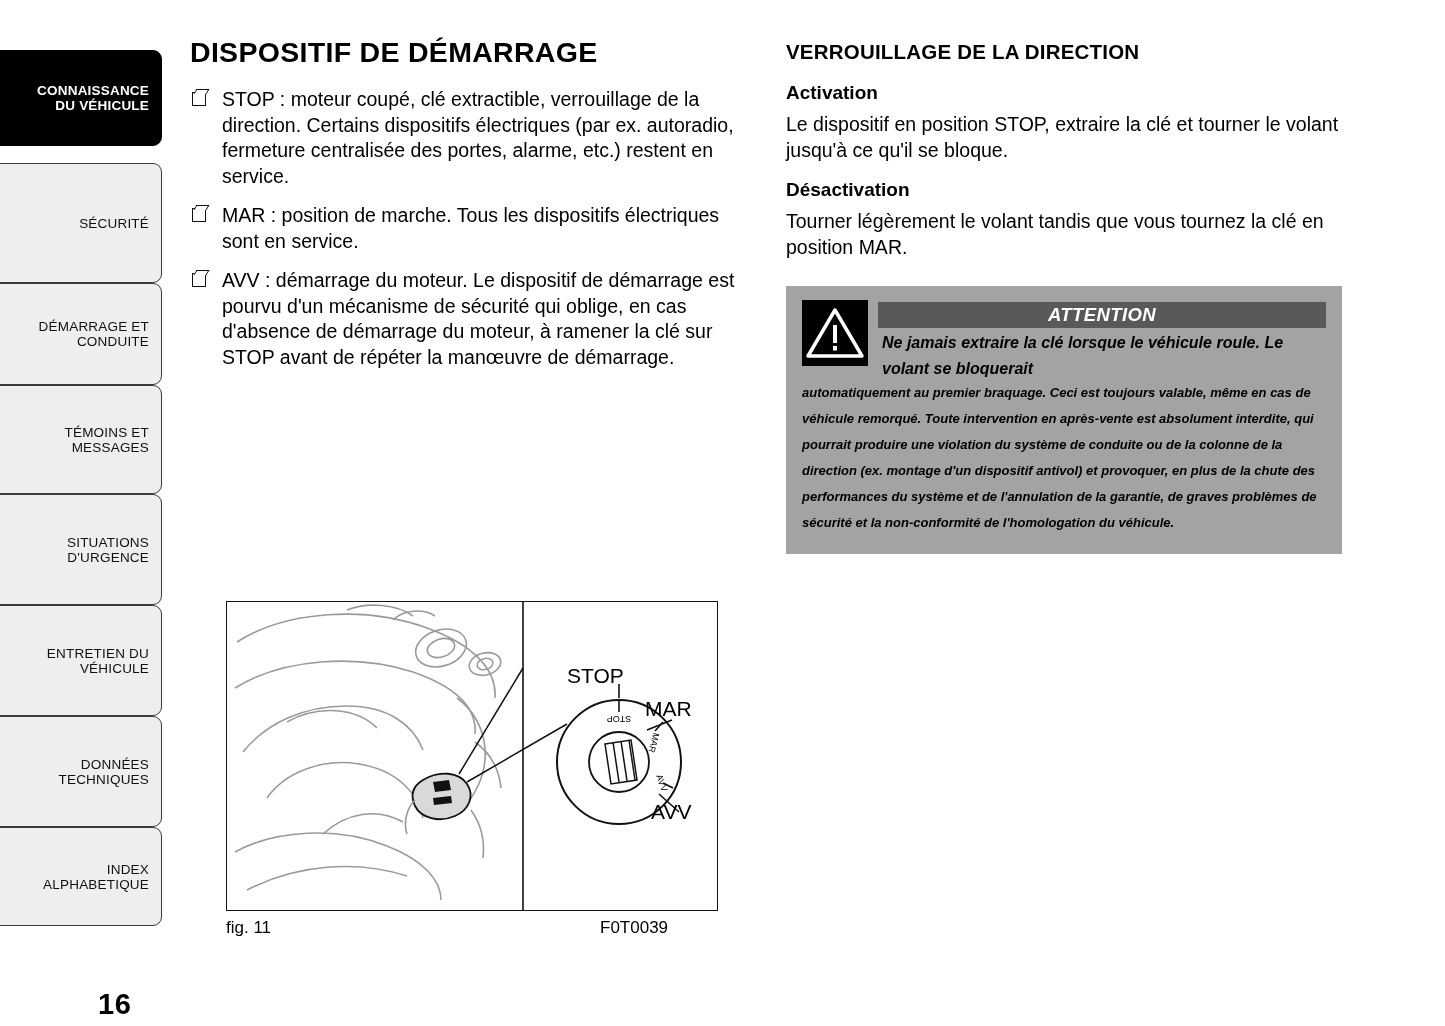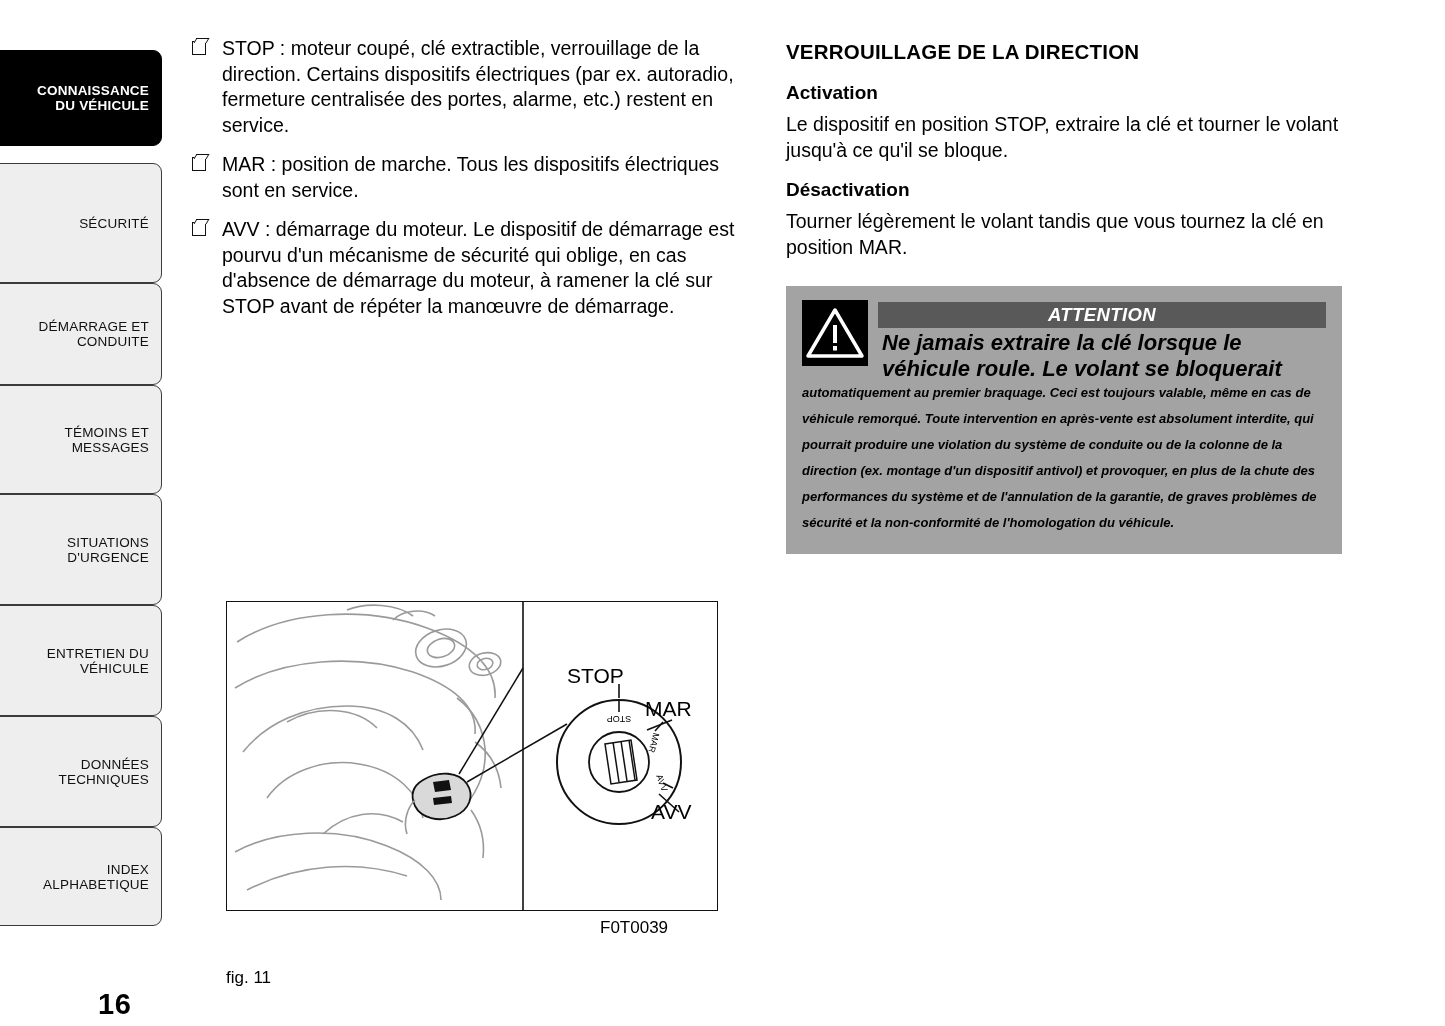--- a/index.html
+++ b/index.html
@@ -173,21 +173,21 @@
     font-size: 18.5px;
     letter-spacing: 0.4px;
   }
   .wt-first {
     position: absolute;
     left: 96px;
     top: 44px;
     width: 448px;
     font-style: italic;
     font-weight: bold;
-    font-size: 22px;
+    font-size: 16px;
     line-height: 26px;
   }
   .wt-rest {
     margin-top: 14px;
     font-style: italic;
     font-weight: bold;
     font-size: 13px;
     line-height: 26px;
   }
 
@@ -199,21 +199,21 @@
     width: 492px;
     height: 310px;
     border: 1.5px solid #111;
     box-sizing: border-box;
     background: #fff;
     overflow: hidden;
   }
   .fig-caption {
     position: absolute;
     left: 226px;
-    top: 968px;
+    top: 918px;
     font-size: 17px;
   }
   .fig-code {
     position: absolute;
     left: 600px;
     top: 918px;
     font-size: 17px;
   }
 </style>
 </head>
@@ -249,20 +249,21 @@
   </div>
   <div class="tab" style="top:827px; height:99px;">
     <span class="tab-label">INDEX
 ALPHABETIQUE</span>
   </div>
 </div>
 
 <div class="page-number">16</div>
 
 <div class="col-left">
+  <h1 class="title">DISPOSITIF DE DÉMARRAGE</h1>
   <ul class="bullets">
     <li>
       <span class="bullet-mark"></span>
       <span>STOP : moteur coupé, clé extractible, verrouillage de la direction. Certains dispositifs électriques (par ex. autoradio, fermeture centralisée des portes, alarme, etc.) restent en service.</span>
     </li>
     <li>
       <span class="bullet-mark"></span>
       <span>MAR : position de marche. Tous les dispositifs électriques sont en service.</span>
     </li>
     <li>

